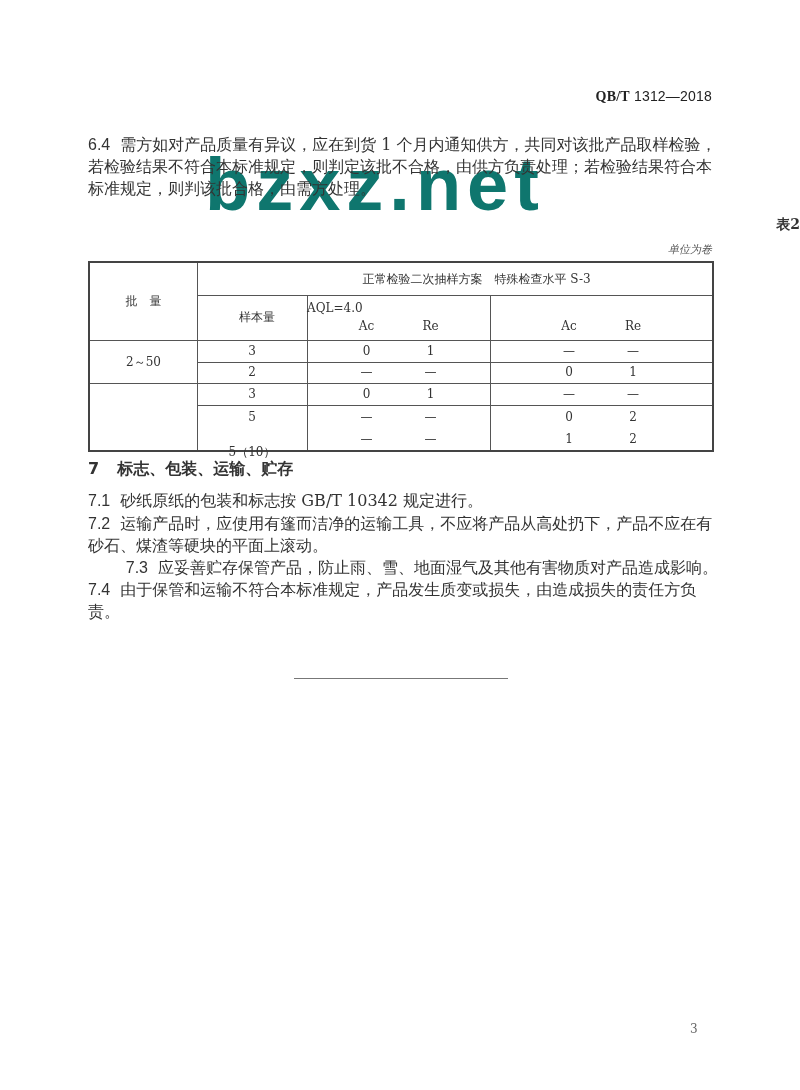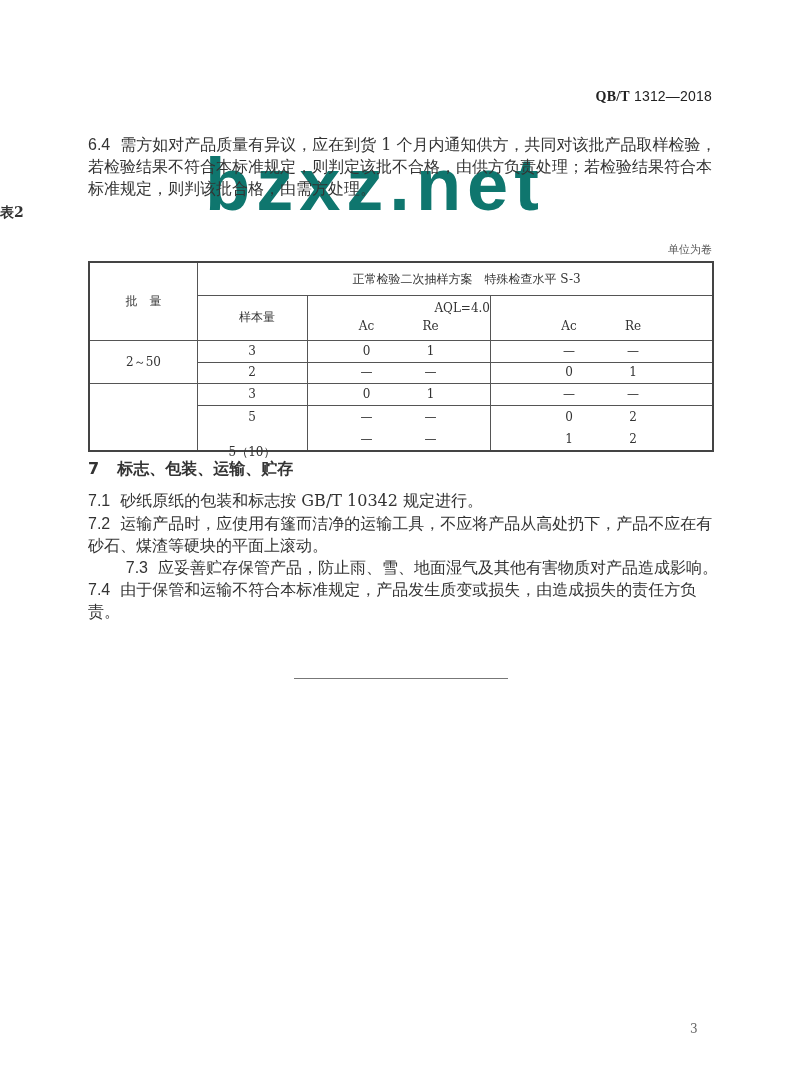--- a/index.html
+++ b/index.html
@@ -7,22 +7,22 @@
          font-family: "DejaVu Serif", "Liberation Serif", serif; color:#2a2a2a; }
   .abs { position:absolute; }
   .std-code { right:88px; top:88px; font-family:"Liberation Sans","DejaVu Sans",sans-serif;
               font-size:14px; color:#222; letter-spacing:0.2px; }
   .std-code b { font-family:"Liberation Serif","DejaVu Serif",serif; font-weight:bold; }
   .para { left:88px; width:630px; font-size:16px; line-height:22px; color:#333; }
   .para .num { font-family:"Liberation Sans","DejaVu Sans",sans-serif; margin-right:10px; }
   .watermark { left:205px; top:142px; font-family:"Liberation Sans","DejaVu Sans",sans-serif;
                font-size:74px; font-weight:bold; color:#0f766e; letter-spacing:6px; z-index:0; }
   .content { z-index:1; }
-  .table-title { left:0; width:800px; top:204px; text-align:left; font-size:14px; font-weight:bold; color:#333; }
-  .unit { right:88px; top:242px; font-size:11px; color:#555; }
+  .table-title { left:0; width:800px; top:216px; text-align:right; font-size:14px; font-weight:bold; color:#333; }
+  .unit { right:88px; top:242px; font-size:11px; color:#555;font-style:italic; }
   .pair { display:flex; justify-content:center; gap:4px; }
   .pair span { display:inline-block; width:60px; text-align:center; }
   .rule { left:294px; top:678px; width:214px; height:0; border-top:1.5px solid #777; }
   .pageno { left:690px; top:1022px; font-size:12px; color:#666; }
   .sec { font-weight:bold; font-family:"DejaVu Sans","Liberation Sans",sans-serif; }
 </style>
 </head>
 <body>
 
 <div class="abs watermark">bzxz.net</div>
@@ -45,24 +45,24 @@
   <div class="abs" style="left:400px; top:32px; width:0; height:155px; border-left:1px solid #555;"></div>
   <div class="abs" style="left:253px; top:32px; width:0; height:0;"></div>
 
   <div class="abs" style="left:107px; top:32px; width:515px; height:0; border-top:1px solid #555;"></div>
   <div class="abs" style="left:0; top:77px; width:622px; height:0; border-top:1.5px solid #555;"></div>
   <div class="abs" style="left:107px; top:99px; width:515px; height:0; border-top:1px solid #555;"></div>
   <div class="abs" style="left:0; top:120px; width:622px; height:0; border-top:1.5px solid #555;"></div>
   <div class="abs" style="left:107px; top:142px; width:515px; height:0; border-top:1px solid #555;"></div>
 
   <div class="abs" style="left:0; top:0; width:107px; height:77px; display:flex; align-items:center; justify-content:center;">批　量</div>
-  <div class="abs" style="left:107px; top:0; width:515px; height:32px; display:flex; align-items:center; justify-content:center;padding-left:12px;">正常检验二次抽样方案　特殊检查水平 S-3</div>
+  <div class="abs" style="left:117px; top:0; width:515px; height:32px; display:flex; align-items:center; justify-content:center;padding-left:12px;">正常检验二次抽样方案　特殊检查水平 S-3</div>
   <div class="abs" style="left:112px; top:32px; width:110px; height:45px; display:flex; align-items:center; justify-content:center;text-align:center;">样本量</div>
   <div class="abs" style="left:217px; top:32px; width:0; height:155px; border-left:1px solid #555;"></div>
-  <div class="abs" style="left:217px; top:36px; width:183px; text-align:right; line-height:18px;">AQL=4.0</div>
+  <div class="abs" style="left:217px; top:36px; width:183px; text-align:left; line-height:18px;">AQL=4.0</div>
   <div class="abs" style="left:217px; top:56px; width:183px;">
     <div class="pair">
         <span>Ac</span>
         <span>Re</span>
       </div>
   </div>
   <div class="abs" style="left:400px; top:56px; width:222px;">
     <div class="pair">
         <span>Ac</span>
         <span>Re</span>

